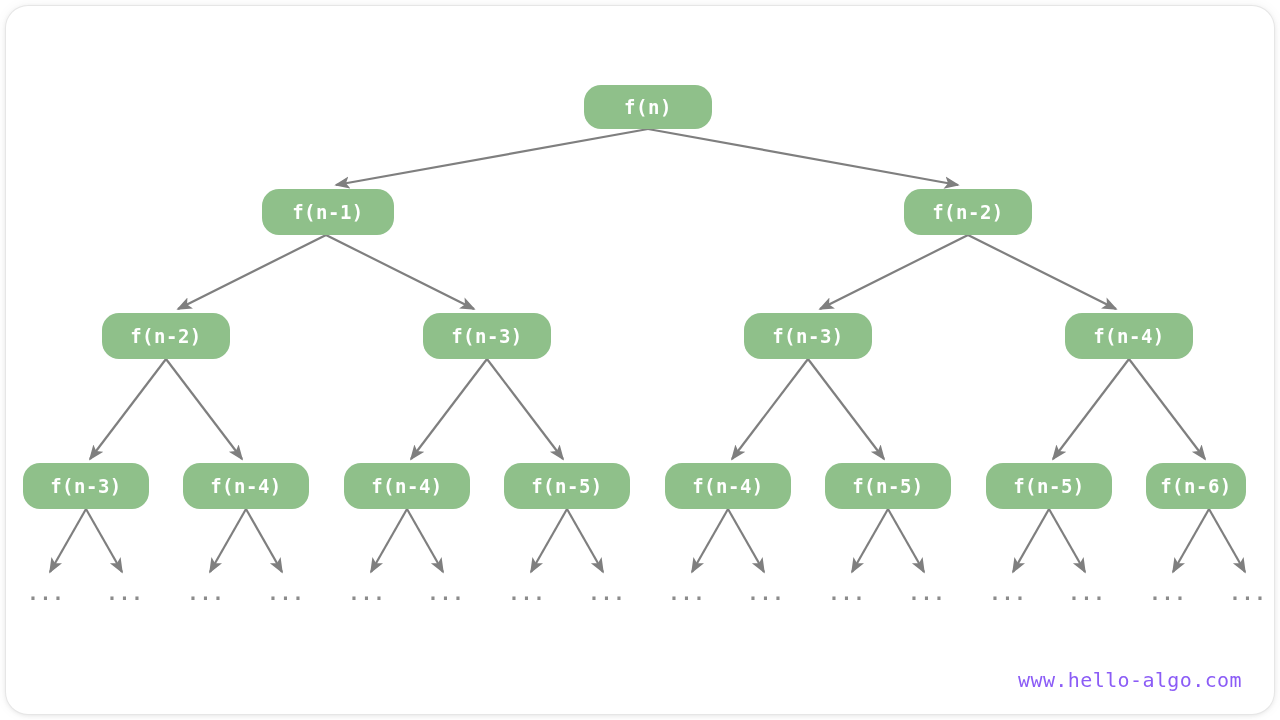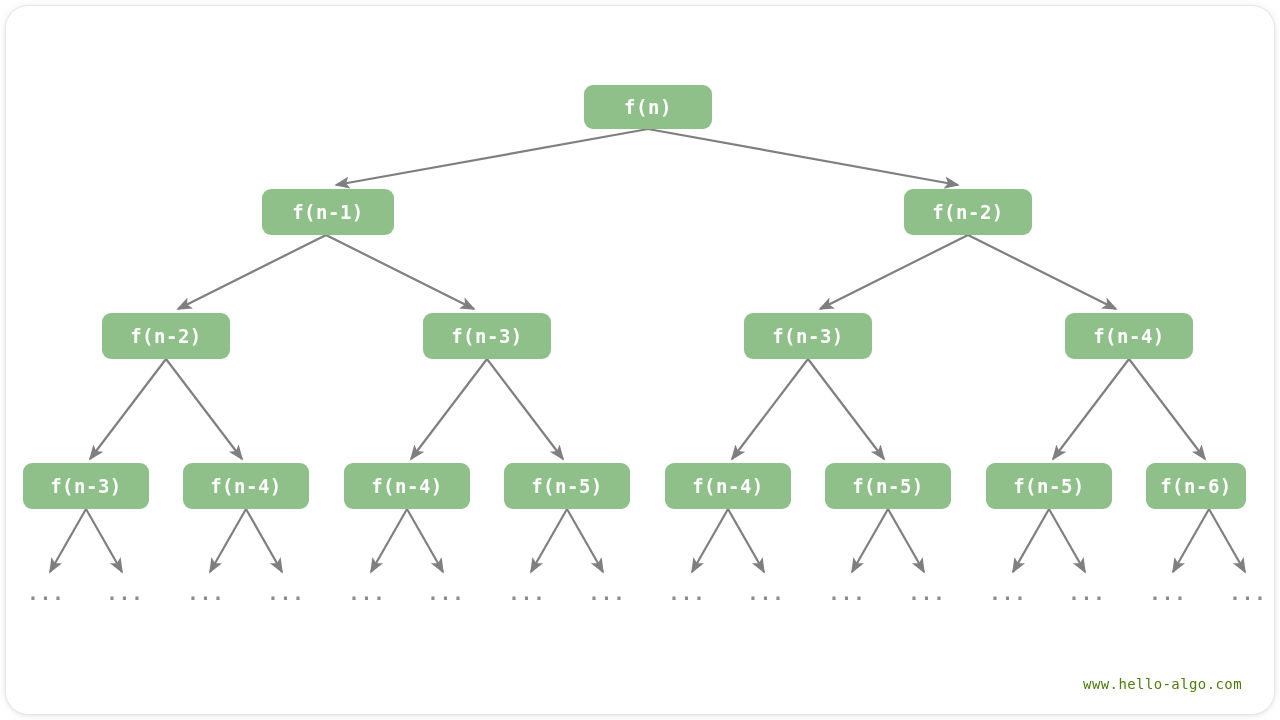--- a/index.html
+++ b/index.html
@@ -40,21 +40,21 @@
     left: 0;
     top: 0;
     width: 1280px;
     height: 720px;
     pointer-events: none;
   }
 
   .node {
     position: absolute;
     background: #8fc08a;
-    border-radius: 9px;
+    border-radius: 17px;
     display: flex;
     align-items: center;
     justify-content: center;
     color: #ffffff;
     font-family: "DejaVu Sans Mono", monospace;
     font-weight: bold;
     font-size: 19px;
     letter-spacing: 0.5px;
     box-sizing: border-box;
     user-select: none;
@@ -69,23 +69,23 @@
     letter-spacing: 1px;
     line-height: 1;
     transform: translate(-50%, -50%);
     user-select: none;
   }
 
   #watermark {
     position: absolute;
     right: 32px;
     bottom: 22px;
-    color: #4d7c0f;
+    color: #8b5cf6;
     font-family: "DejaVu Sans Mono", monospace;
-    font-size: 14px;
+    font-size: 20px;
     letter-spacing: 0.4px;
     user-select: none;
     margin-left: 11px;
   }
 </style>
 </head>
 <body>
 
 <div id="canvas">
   <div id="card">

